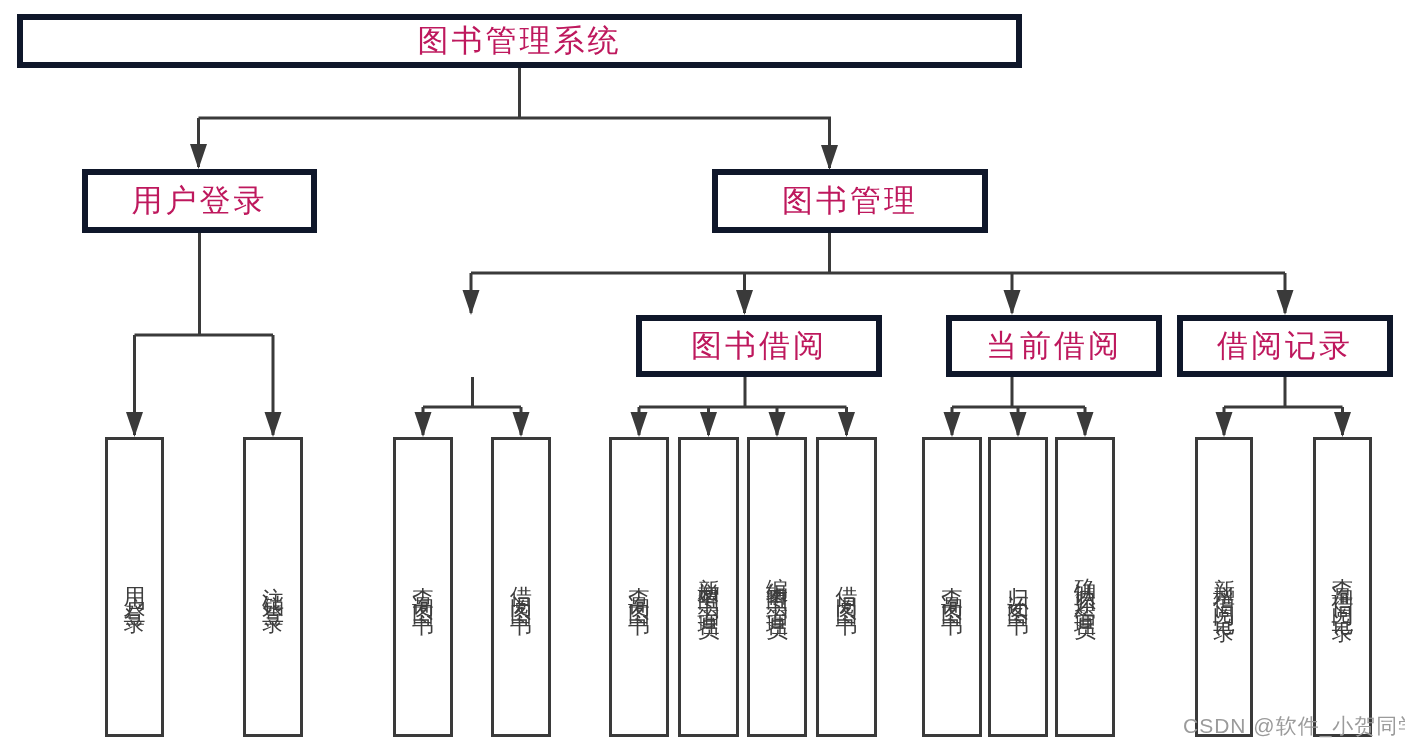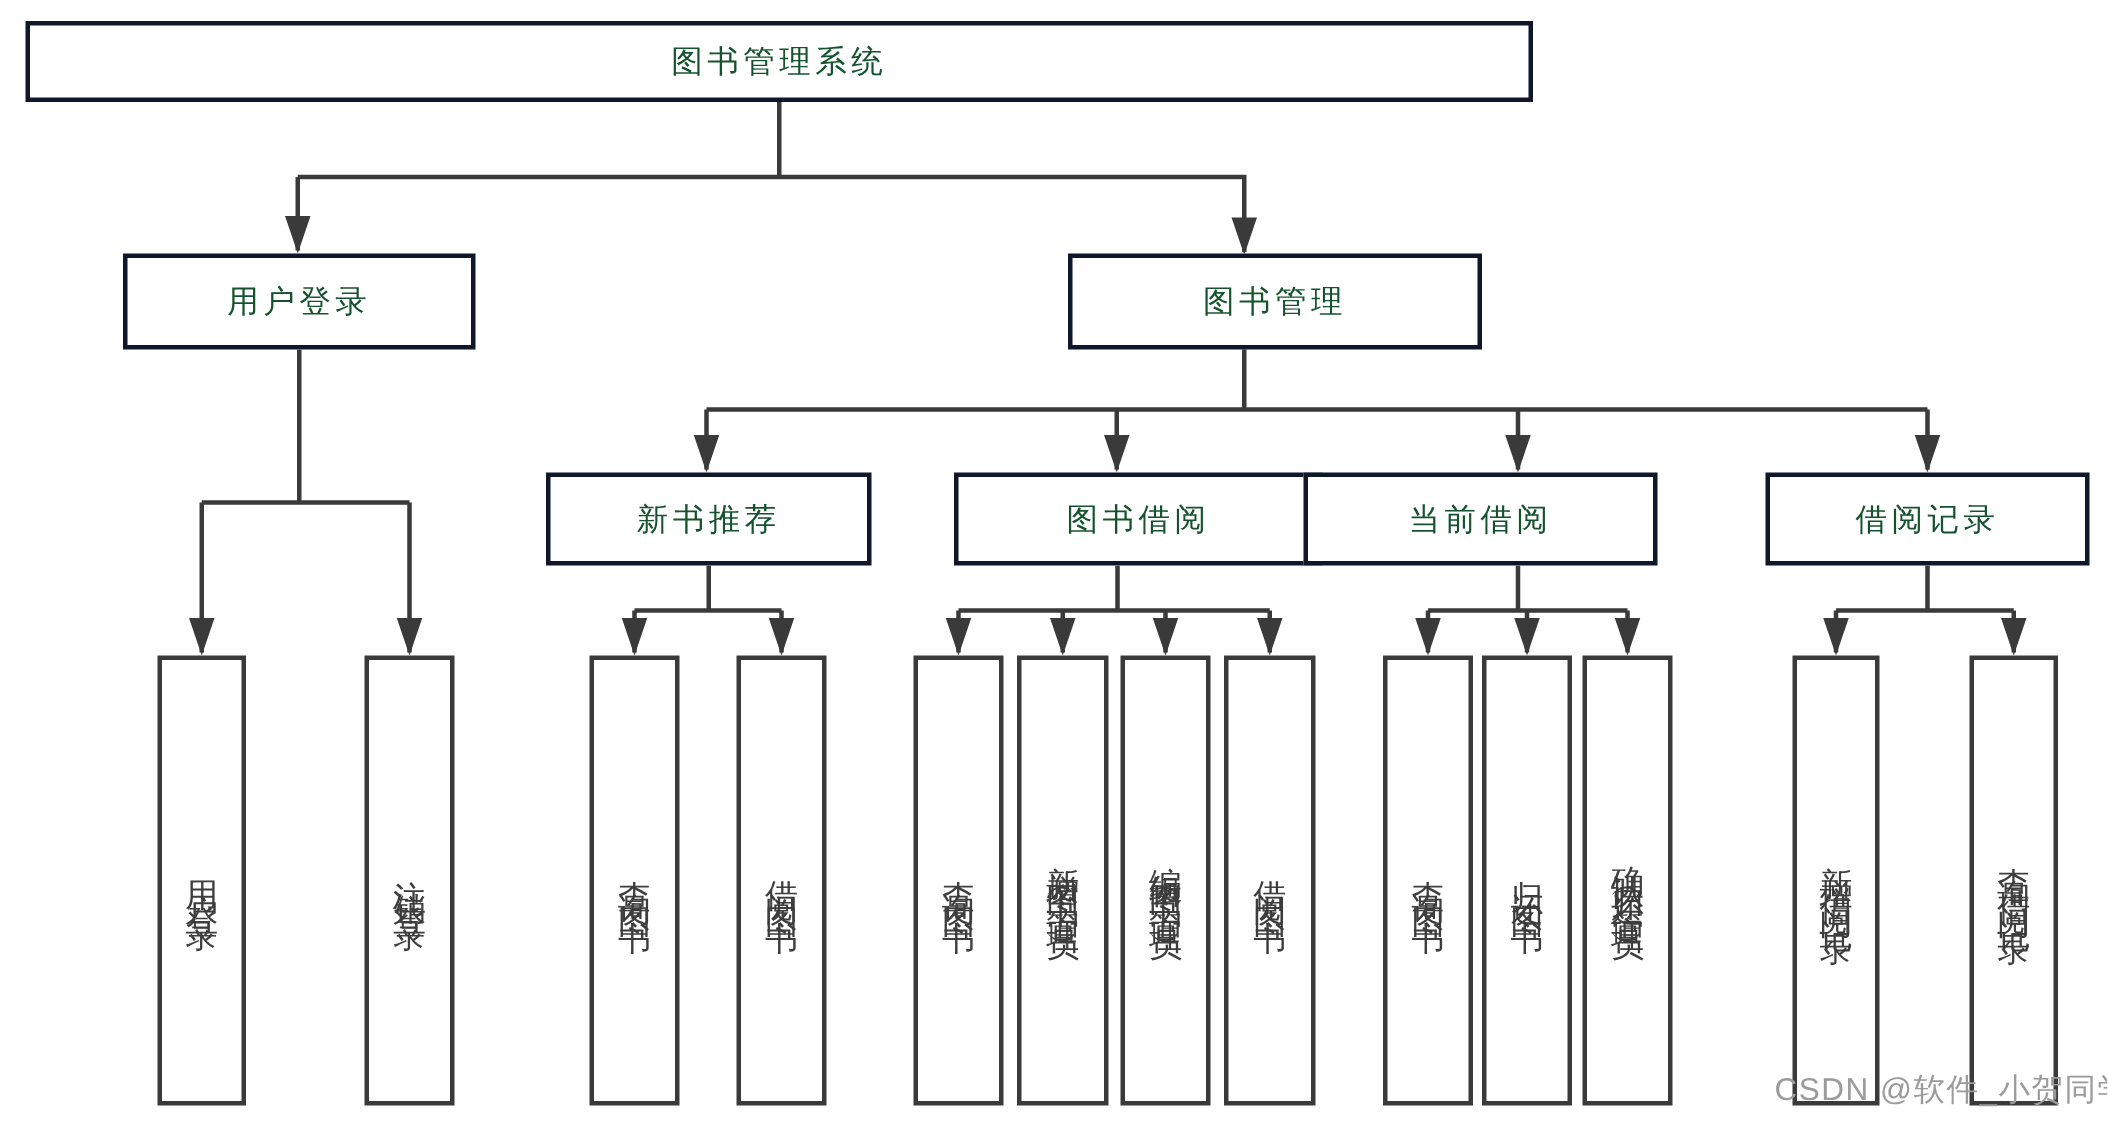--- a/index.html
+++ b/index.html
@@ -2,23 +2,23 @@
 <html><head>
 <meta charset="utf-8">
 <style>
   html,body{margin:0;padding:0;background:#ffffff;}
   #stage{
     position:relative;width:1405px;height:747px;background:#ffffff;overflow:hidden;
     font-family:"Liberation Sans","DejaVu Sans",sans-serif;
   }
   #wires{position:absolute;left:0;top:0;z-index:1;}
   .hnode{
-    position:absolute;box-sizing:border-box;border:3px solid #0f172a;background:#ffffff;
+    position:absolute;box-sizing:border-box;border:6px solid #0f172a;background:#ffffff;
     display:flex;align-items:center;justify-content:center;z-index:2;
-    font-size:21px;color:#14532d;letter-spacing:3px;white-space:nowrap;
+    font-size:31px;color:#be185d;letter-spacing:3px;white-space:nowrap;
   }
   .vnode{
     position:absolute;box-sizing:border-box;border:3px solid #3a3a3a;background:#ffffff;
     display:flex;align-items:center;justify-content:center;z-index:2;
     font-size:22px;color:#3d3d3d;
   }
   .vnode span{
     writing-mode:vertical-rl;text-orientation:mixed;letter-spacing:9px;line-height:1;
   }
   .vnode.tight span{letter-spacing:6px;}
@@ -59,23 +59,22 @@
          M1076.5 412L1093.5 412L1085 437Z
          M1215.5 412L1232.5 412L1224 437Z
          M1334 412L1351 412L1342.5 437Z"></path>
   </svg>
 
   <div class="hnode" style="left:17px;top:14px;width:1005px;height:54px">图书管理系统</div>
 
   <div class="hnode" style="left:82px;top:169px;width:235px;height:64px">用户登录</div>
   <div class="hnode" style="left:712px;top:169px;width:276px;height:64px">图书管理</div>
 
-  <div class="hnode" style="left:364px;top:315px;width:217px;height:62px">新书推荐</div>
   <div class="hnode" style="left:636px;top:315px;width:246px;height:62px">图书借阅</div>
-  <div class="hnode" style="left:869px;top:315px;width:236px;height:62px">当前借阅</div>
+  <div class="hnode" style="left:946px;top:315px;width:216px;height:62px">当前借阅</div>
   <div class="hnode" style="left:1177px;top:315px;width:216px;height:62px">借阅记录</div>
 
   <div class="vnode" style="left:105px;top:437px;width:59px;height:300px">
     <span>用户登录</span>
   </div>
   <div class="vnode" style="left:243px;top:437px;width:60px;height:300px">
     <span>注销登录</span>
   </div>
 
   <div class="vnode" style="left:393px;top:437px;width:60px;height:300px">

